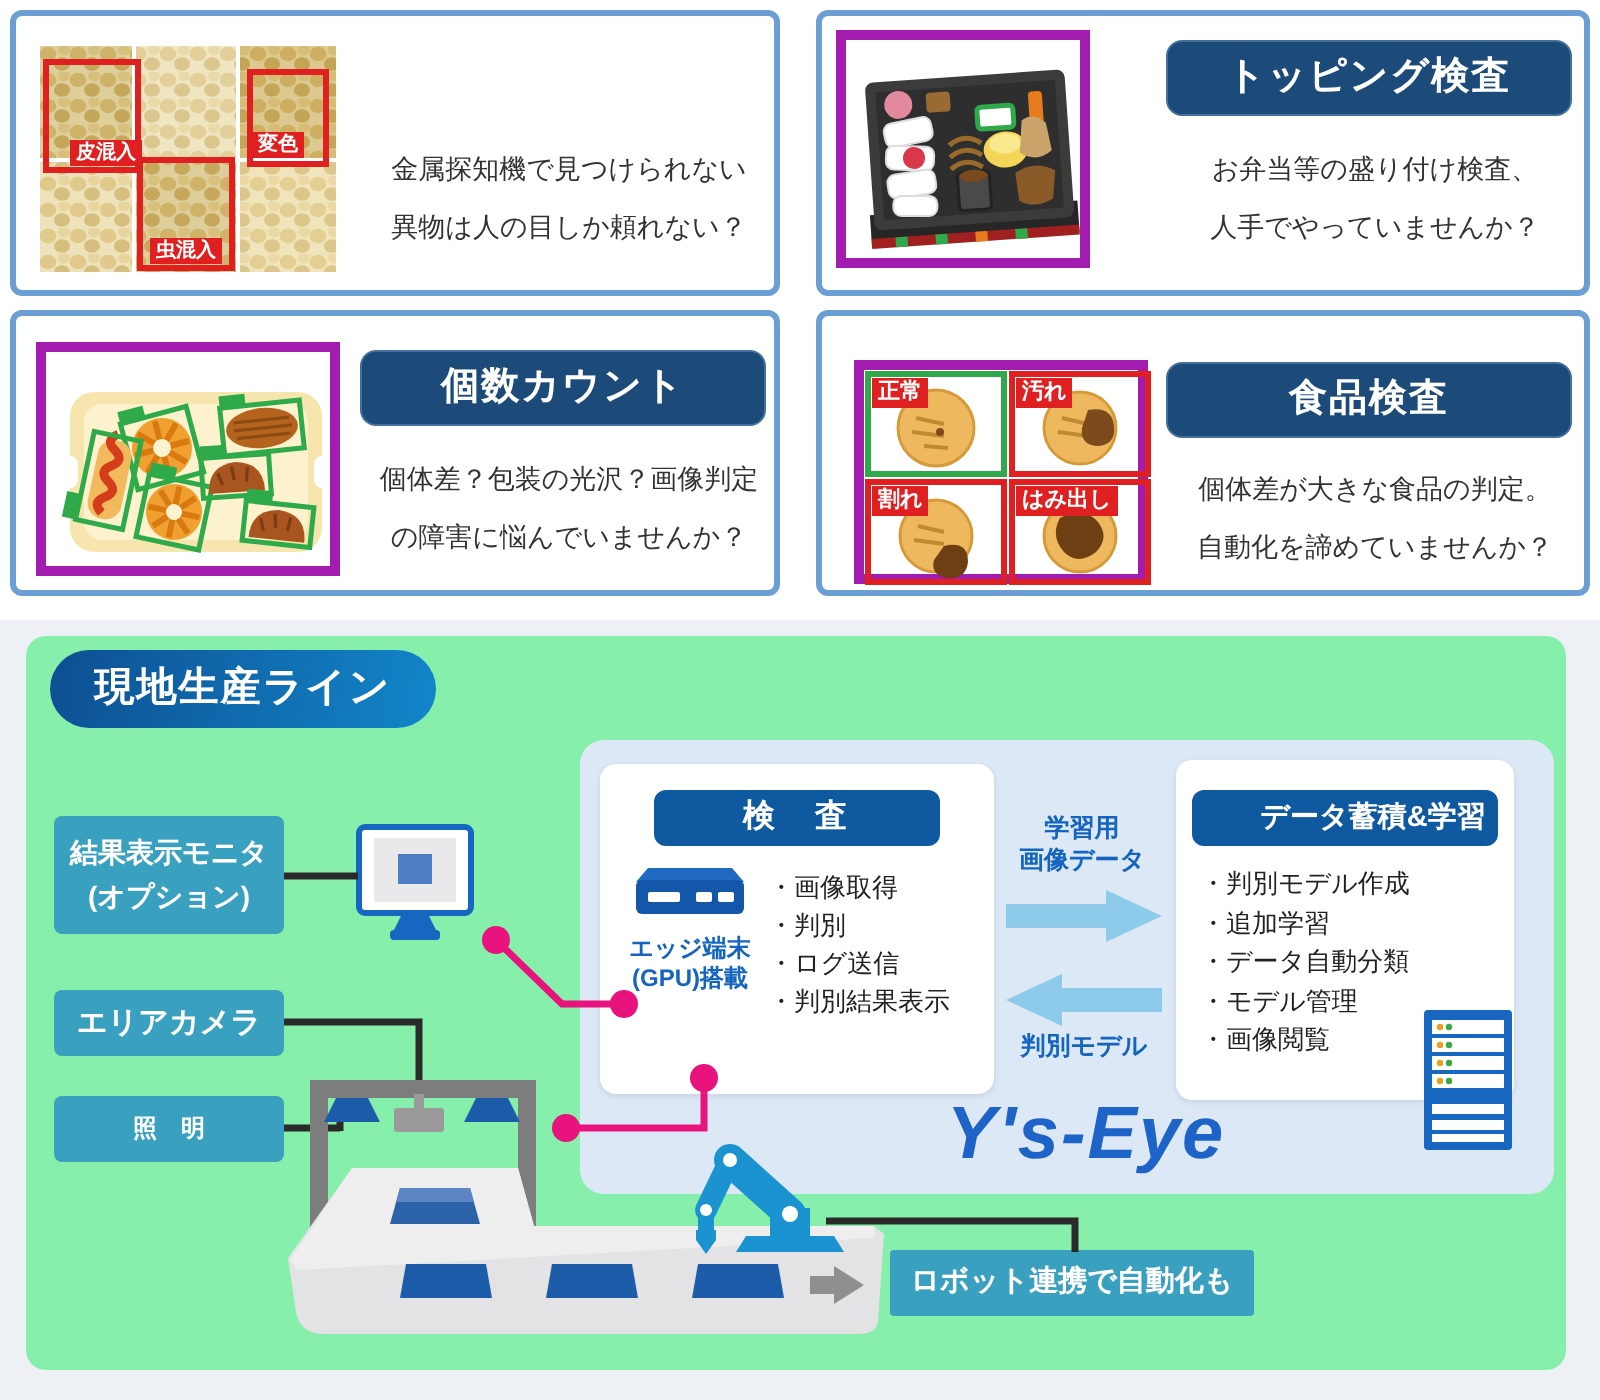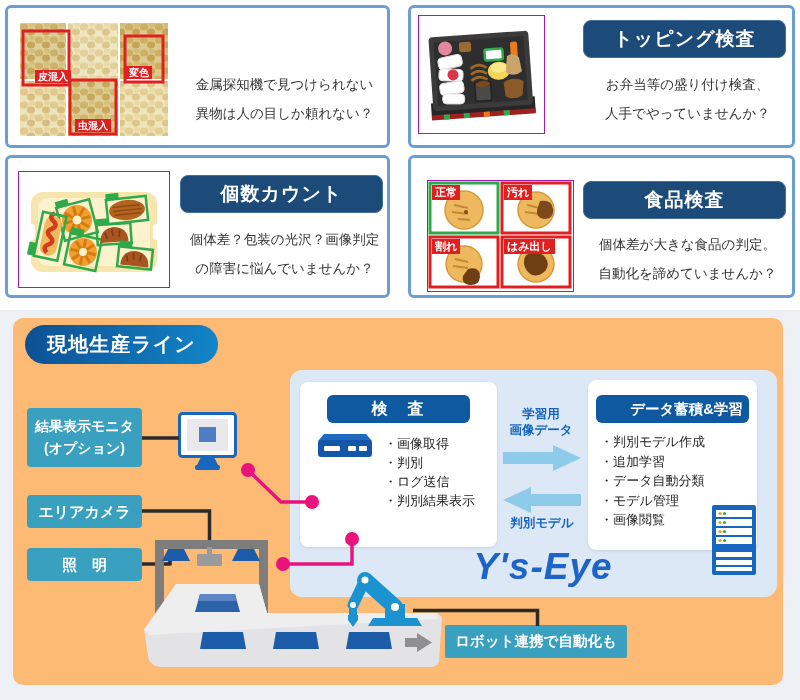--- a/index.html
+++ b/index.html
@@ -5,26 +5,26 @@
   * { margin:0; padding:0; box-sizing:border-box; }
   body { width:800px; height:700px; font-family:"Liberation Sans", sans-serif; background:#ffffff; overflow:hidden; }
 
   
   .cards-section { width:800px; height:310px; background:#ffffff; padding:5px 0 0 5px; }
   .cards-grid { display:grid; grid-template-columns:385px 387px; grid-template-rows:143px 143px; column-gap:18px; row-gap:7px; }
   .card { position:relative; background:#fff; border:3px solid #6b9fd4; border-radius:6px; }
   .card-title { position:absolute; left:172px; top:12px; width:203px; height:38px; background:#1d4b79; border:1px solid #44709c;
                 border-radius:8px; color:#fff; font-weight:bold; font-size:19px; text-align:center; line-height:36px; letter-spacing:1px; white-space:nowrap; }
   .card-desc { position:absolute; left:174px; top:62px; width:205px; font-size:13.5px; color:#333; line-height:2.15; white-space:nowrap;text-align:center; }
-  .imgframe { position:absolute; border:1px solid #a21caf; background:#fff;text-decoration:underline; }
+  .imgframe { position:absolute; border:5px solid #a21caf; background:#fff;text-decoration:underline; }
   .det-label { position:absolute; background:#e02020; color:#fff; font-size:10px; font-weight:bold; line-height:13px; padding:0 3px; white-space:nowrap; }
 
   
   .bottom-section { position:relative; width:800px; height:390px; background:#edf0f4; }
-  .panel { position:absolute; left:13px; top:8px; width:770px; height:367px; background:#fdba74; border-radius:10px; }
+  .panel { position:absolute; left:13px; top:8px; width:770px; height:367px; background:#86efac; border-radius:10px; }
   .badge { position:absolute; left:12px; top:7px; width:193px; height:39px; border-radius:22px;
            background:linear-gradient(100deg,#0d4f92,#1286c9); color:#fff; font-size:20px; font-weight:bold;
            text-align:center; line-height:39px; letter-spacing:1px; white-space:nowrap; z-index:2; }
   .big-box { position:absolute; left:277px; top:52px; width:487px; height:227px; background:#dce8f6; border-radius:12px; z-index:1; }
   .white-box { position:absolute; background:#fff; border-radius:8px; box-shadow:0 1px 3px rgba(0,0,0,0.10); z-index:3; }
   .inspect-box { left:287px; top:64px; width:197px; height:165px; }
   .learn-box { left:575px; top:62px; width:169px; height:170px; }
   .box-header { background:#0f59a0; border-radius:6px; color:#fff; font-weight:bold; text-align:center; }
   .inspect-header { margin:13px auto 0; width:143px; height:28px; font-size:16px; line-height:28px; letter-spacing:2px; }
   .learn-header { margin:15px auto 0; width:153px; height:28px; font-size:14.5px; line-height:28px;padding-left:28px; }
@@ -33,21 +33,21 @@
   .blist li::before { content:"・"; }
   .ins-list { position:absolute; left:84px; top:52px; line-height:19px; }
   .lrn-list { position:absolute; left:12px; top:52px; line-height:19.5px; }
   .device { position:absolute; left:6px; top:50px; width:78px; text-align:center; }
   .device-label { font-size:12px; font-weight:bold; color:#1565c0; line-height:15px; margin-top:2px; white-space:nowrap; }
   .arrow-label { position:absolute; color:#1565c0; font-weight:bold; font-size:12.5px; text-align:center; line-height:16px; z-index:3; white-space:nowrap; }
   .arr { position:absolute; z-index:3; }
   .tbox { position:absolute; background:#3aa0bf; border-radius:4px; color:#fff; font-weight:bold; text-align:center; z-index:3; }
   .tbox1 { left:14px; top:90px; width:115px; height:59px; font-size:14px; line-height:22px; padding-top:7px; }
   .tbox2 { left:14px; top:177px; width:115px; height:33px; font-size:15px; line-height:33px; }
-  .tbox3 { left:14px; top:230px; width:115px; height:33px; font-size:15px; line-height:33px; }
+  .tbox3 { left:14px; top:230px; width:115px; height:33px; font-size:12px; line-height:33px; }
   .monitor { position:absolute; left:165px; top:94px; z-index:3; }
   .server { position:absolute; left:699px; top:187px; z-index:4; }
   .logo { position:absolute; left:420px; top:228px; width:220px; text-align:center; font-size:37px; font-weight:bold;
           font-style:italic; color:#1e63c8; z-index:3; letter-spacing:1px; }
   .robot-note { position:absolute; left:432px; top:307px; width:182px; height:33px; background:#3aa0bf; color:#fff;
                 font-weight:bold; font-size:14.5px; text-align:center; line-height:33px; border-radius:2px; z-index:4; white-space:nowrap; }
   .scene { position:absolute; left:0; top:0; width:770px; height:367px; z-index:5; pointer-events:none; }
 </style>
 </head>
 <body>
@@ -228,20 +228,24 @@
     <div class="white-box inspect-box">
       <div class="box-header inspect-header">検　査</div>
       <div class="device">
         <svg width="58" height="28">
           <polygon points="8,2 50,2 56,9 2,9" fill="#1f6ac0"></polygon>
           <rect x="2" y="8" width="54" height="17" rx="3" fill="#1457a8"></rect>
           <rect x="8" y="14" width="16" height="5" rx="1" fill="#ffffff"></rect>
           <rect x="32" y="14" width="8" height="5" rx="1" fill="#ffffff"></rect>
           <rect x="43" y="14" width="8" height="5" rx="1" fill="#ffffff"></rect>
         </svg>
+        <div class="device-label">
+          <span>エッジ端末</span><br>
+          <span>(GPU)搭載</span>
+        </div>
       </div>
       <ul class="blist ins-list">
         <li>画像取得</li>
         <li>判別</li>
         <li>ログ送信</li>
         <li>判別結果表示</li>
       </ul>
     </div>
 
     <div class="white-box learn-box">

